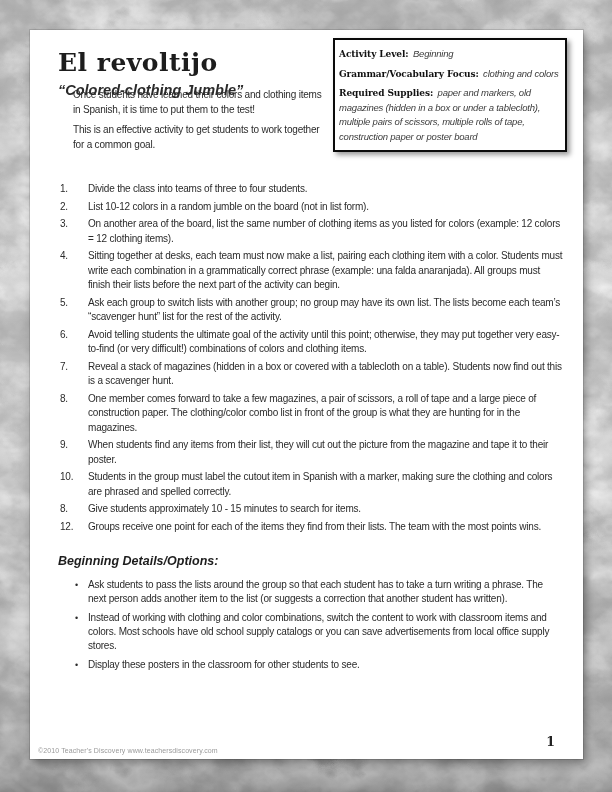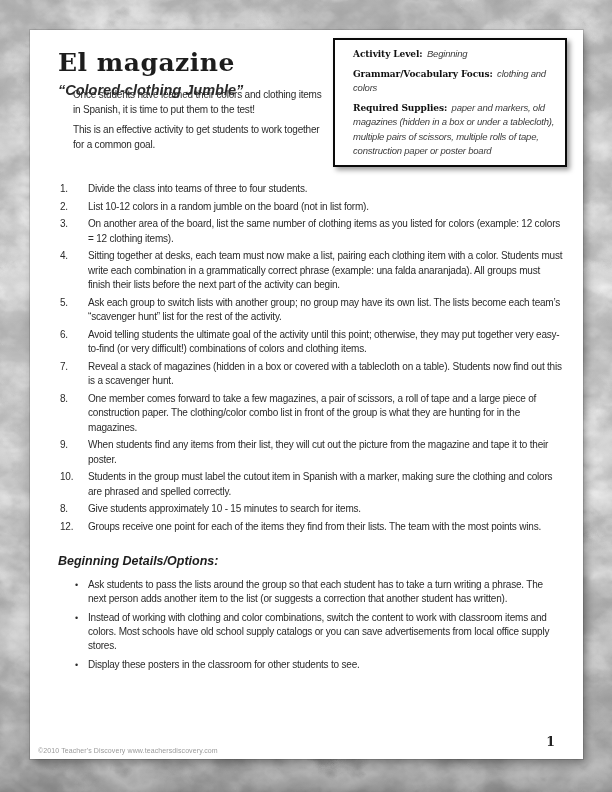--- a/index.html
+++ b/index.html
@@ -25,21 +25,21 @@
   .subtitle{
     position:absolute;left:28px;top:52px;margin:0;
     font-size:14.5px;font-weight:700;font-style:italic;color:#2b2b2b;
   }
   .intro{position:absolute;left:43px;top:58px;width:258px;}
   .intro p{margin:0 0 6px 0;font-size:10px;letter-spacing:-0.2px;line-height:14.5px;}
   .infobox{
     position:absolute;left:303px;top:8px;width:234px;box-sizing:border-box;
     border:2.5px solid #0a0a0a;background:#ffffff;
     box-shadow:3px 3px 5px rgba(0,0,0,0.4);
-    padding:6px 6px 7px 18px;
+    padding:6px 6px 7px 4px;
   }
   .infobox p{margin:0 0 5px 0;line-height:12.5px;}
   .infobox p:last-child{margin-bottom:0;}
   .ib-label{
     font-family:"DejaVu Serif", serif;font-weight:700;
     font-size:9px;letter-spacing:-0.1px;color:#111;
   }
   .ib-value{font-style:italic;font-size:9.5px;letter-spacing:-0.2px;color:#3c3c3c;}
   .steps{position:absolute;left:30px;top:152px;width:503px;margin:0;padding:0;list-style:none;}
   .step{display:flex;margin:0 0 3px 0;}
@@ -94,21 +94,21 @@
         <stop offset="1" stop-color="#000" stop-opacity="0.30"></stop>
       </linearGradient>
     </defs>
     <rect width="612" height="792" fill="#8a8a8a" filter="url(#marbleF)"></rect>
     <rect width="612" height="792" filter="url(#marbleF2)" opacity="0.45"></rect>
     <rect width="612" height="792" fill="url(#darken)"></rect>
   </svg>
 
   <div class="page">
 
-    <h1 class="title">El magazine</h1>
+    <h1 class="title">El revoltijo</h1>
     <p class="subtitle">“Colored-clothing Jumble”</p>
 
     <div class="intro">
       <p>Once students have learned their colors and clothing items in Spanish, it is time to put them to the test!</p>
       <p>This is an effective activity to get students to work together for a common goal.</p>
     </div>
 
     <aside class="infobox">
       <p><span class="ib-label">Activity Level:</span> <span class="ib-value">Beginning</span></p>
       <p><span class="ib-label">Grammar/Vocabulary Focus:</span> <span class="ib-value">clothing and colors</span></p>

